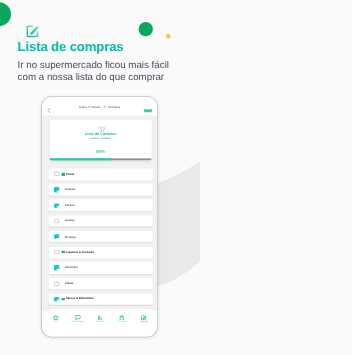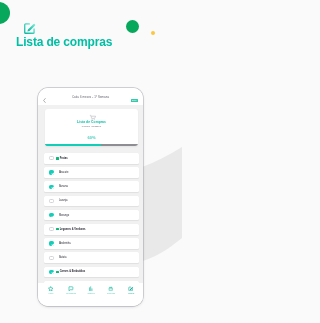--- a/index.html
+++ b/index.html
@@ -80,20 +80,22 @@
           <stop offset=".55" stop-color="#3fd3bc"></stop>
           <stop offset="1" stop-color="#8df0dc"></stop>
     </linearGradient>
       </defs>
     <path d="M19 13.5V19.5A1.5 1.5 0 0 1 17.5 21H4.5A1.5 1.5 0 0 1 3 19.5V6.5A1.5 1.5 0 0 1 4.5 5H11" stroke="url(#g1)" stroke-width="2.2" stroke-linecap="round"></path>
     <path d="M8.5 14.6 17.7 5.4a1.9 1.9 0 0 1 2.7 2.7L11.2 17.3l-3.6.9z" fill="url(#g1)"></path>
   </svg>
 </div>
 <div class="h1">Lista de compras</div>
 <div class="sub">
+  <div>Ir no supermercado ficou mais fácil</div>
+  <div>com a nossa lista do que comprar</div>
 </div>
 
 <div class="phone">
   <div class="nav">
     <span class="chev"><svg width="3" height="5" viewBox="0 0 6 10">
           <path d="M4.6 1 1.2 5l3.4 4" fill="none" stroke="#70707c" stroke-width="1.1" stroke-linecap="round" stroke-linejoin="round"></path>
         </svg></span>
     <span class="ntitle">Catia 6 meses - 1º Semana</span>
     <span class="nact">Editar</span>
   </div>

